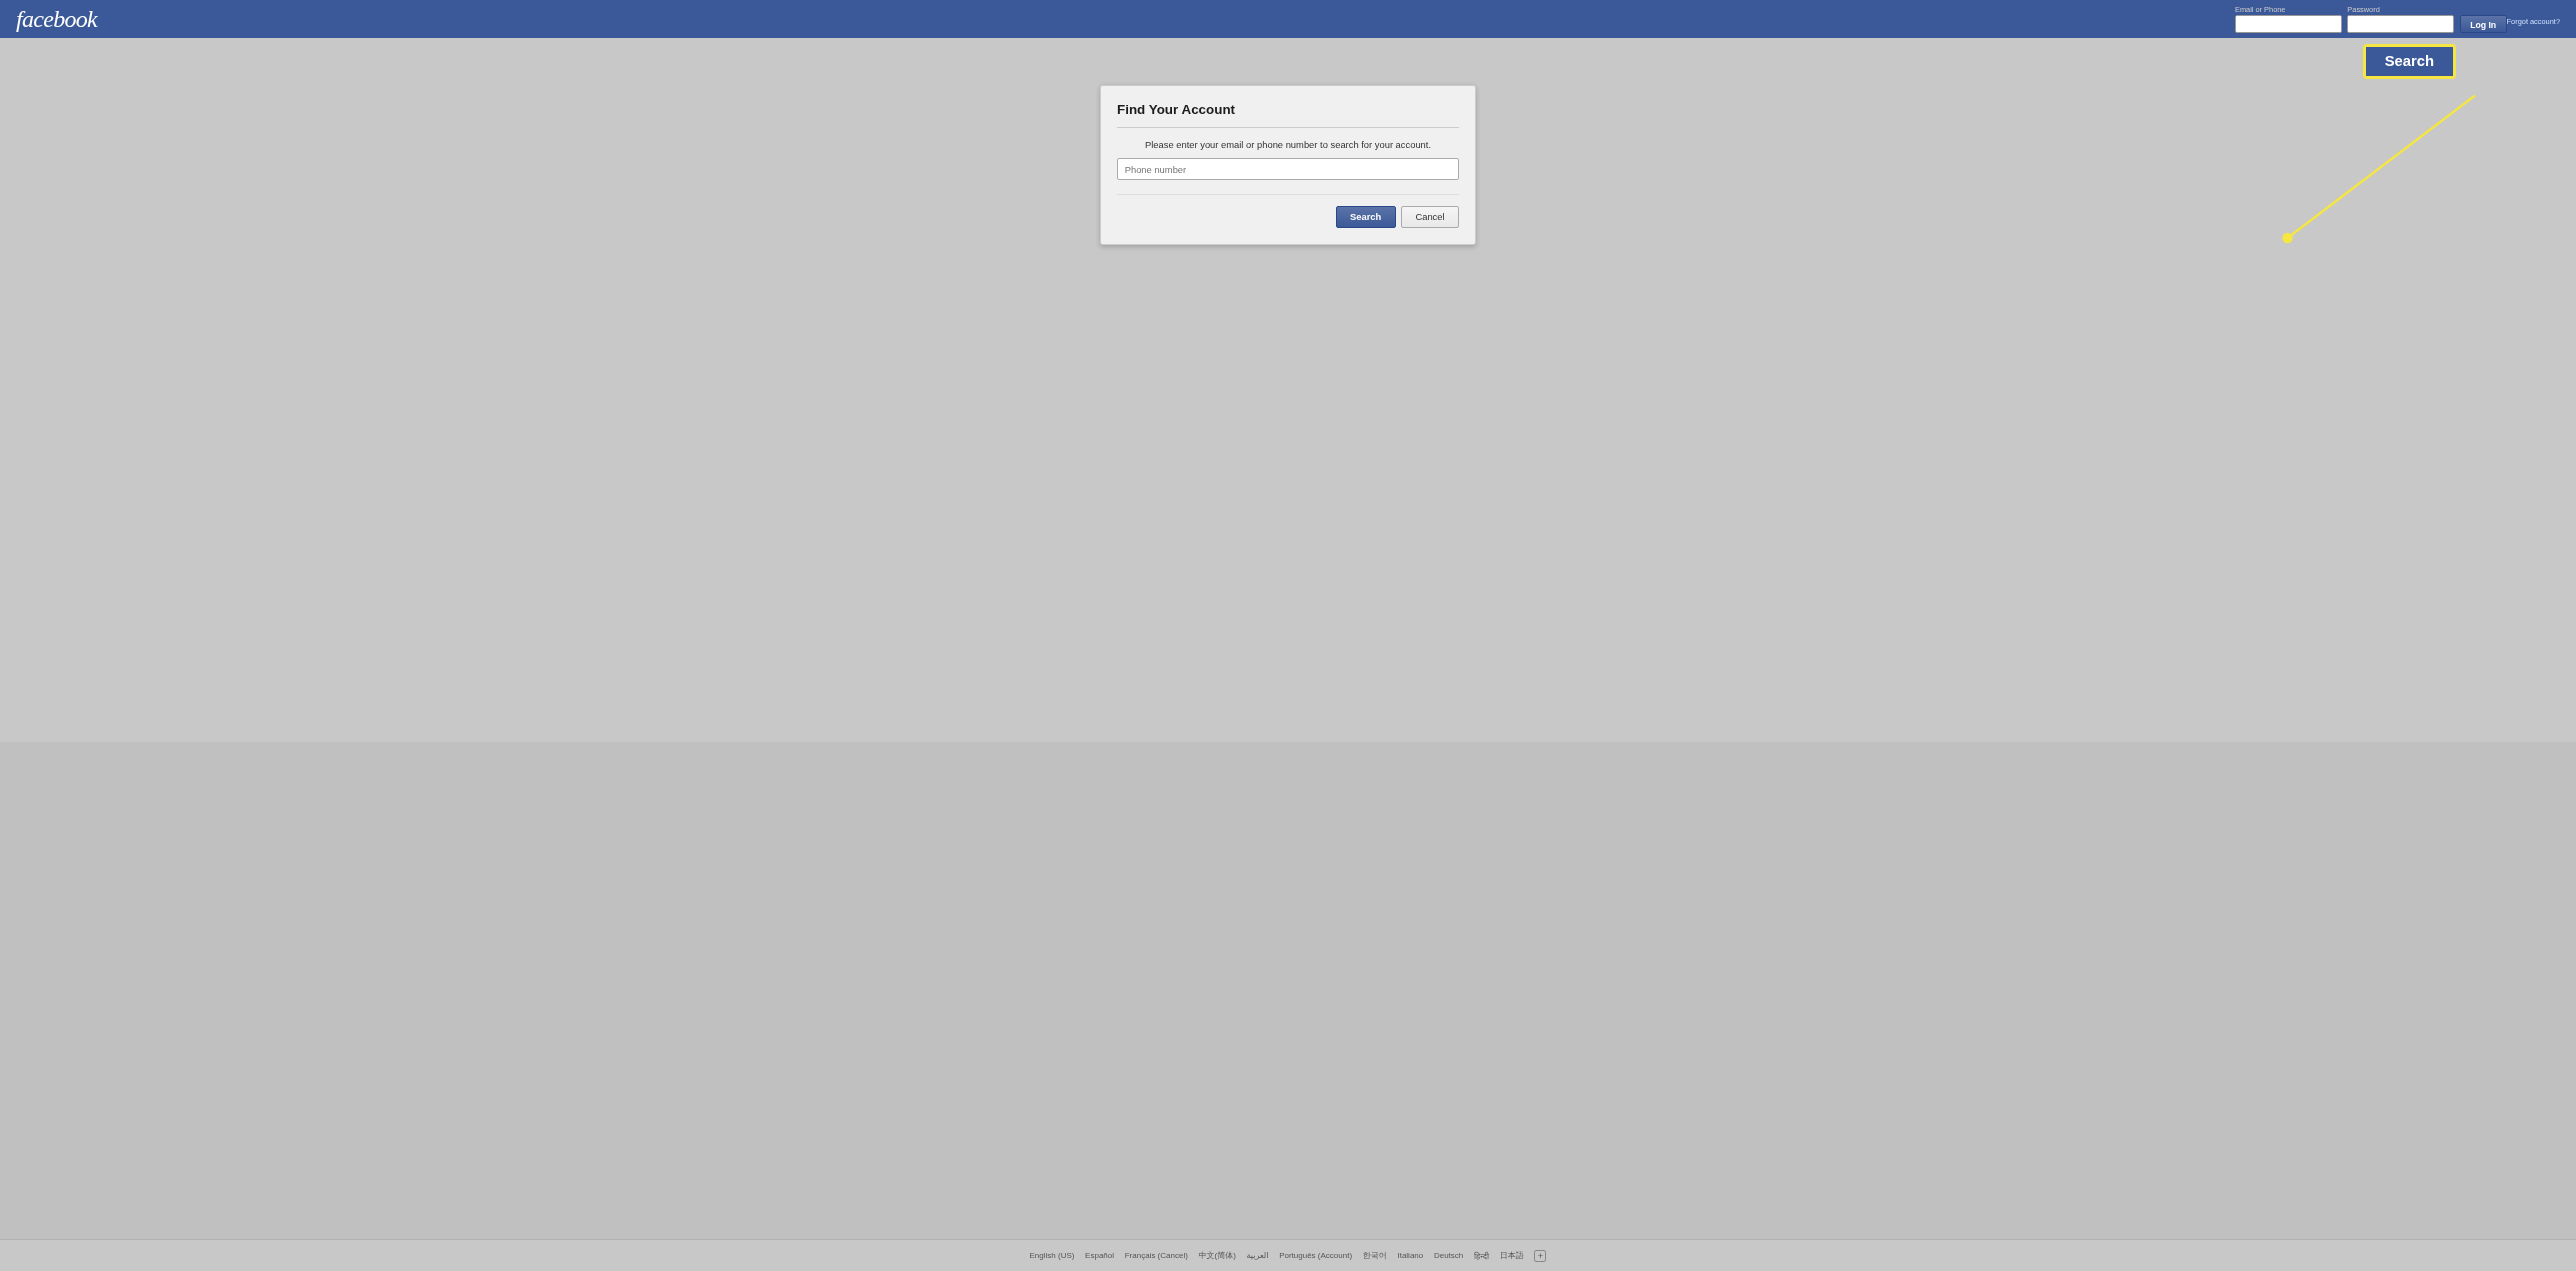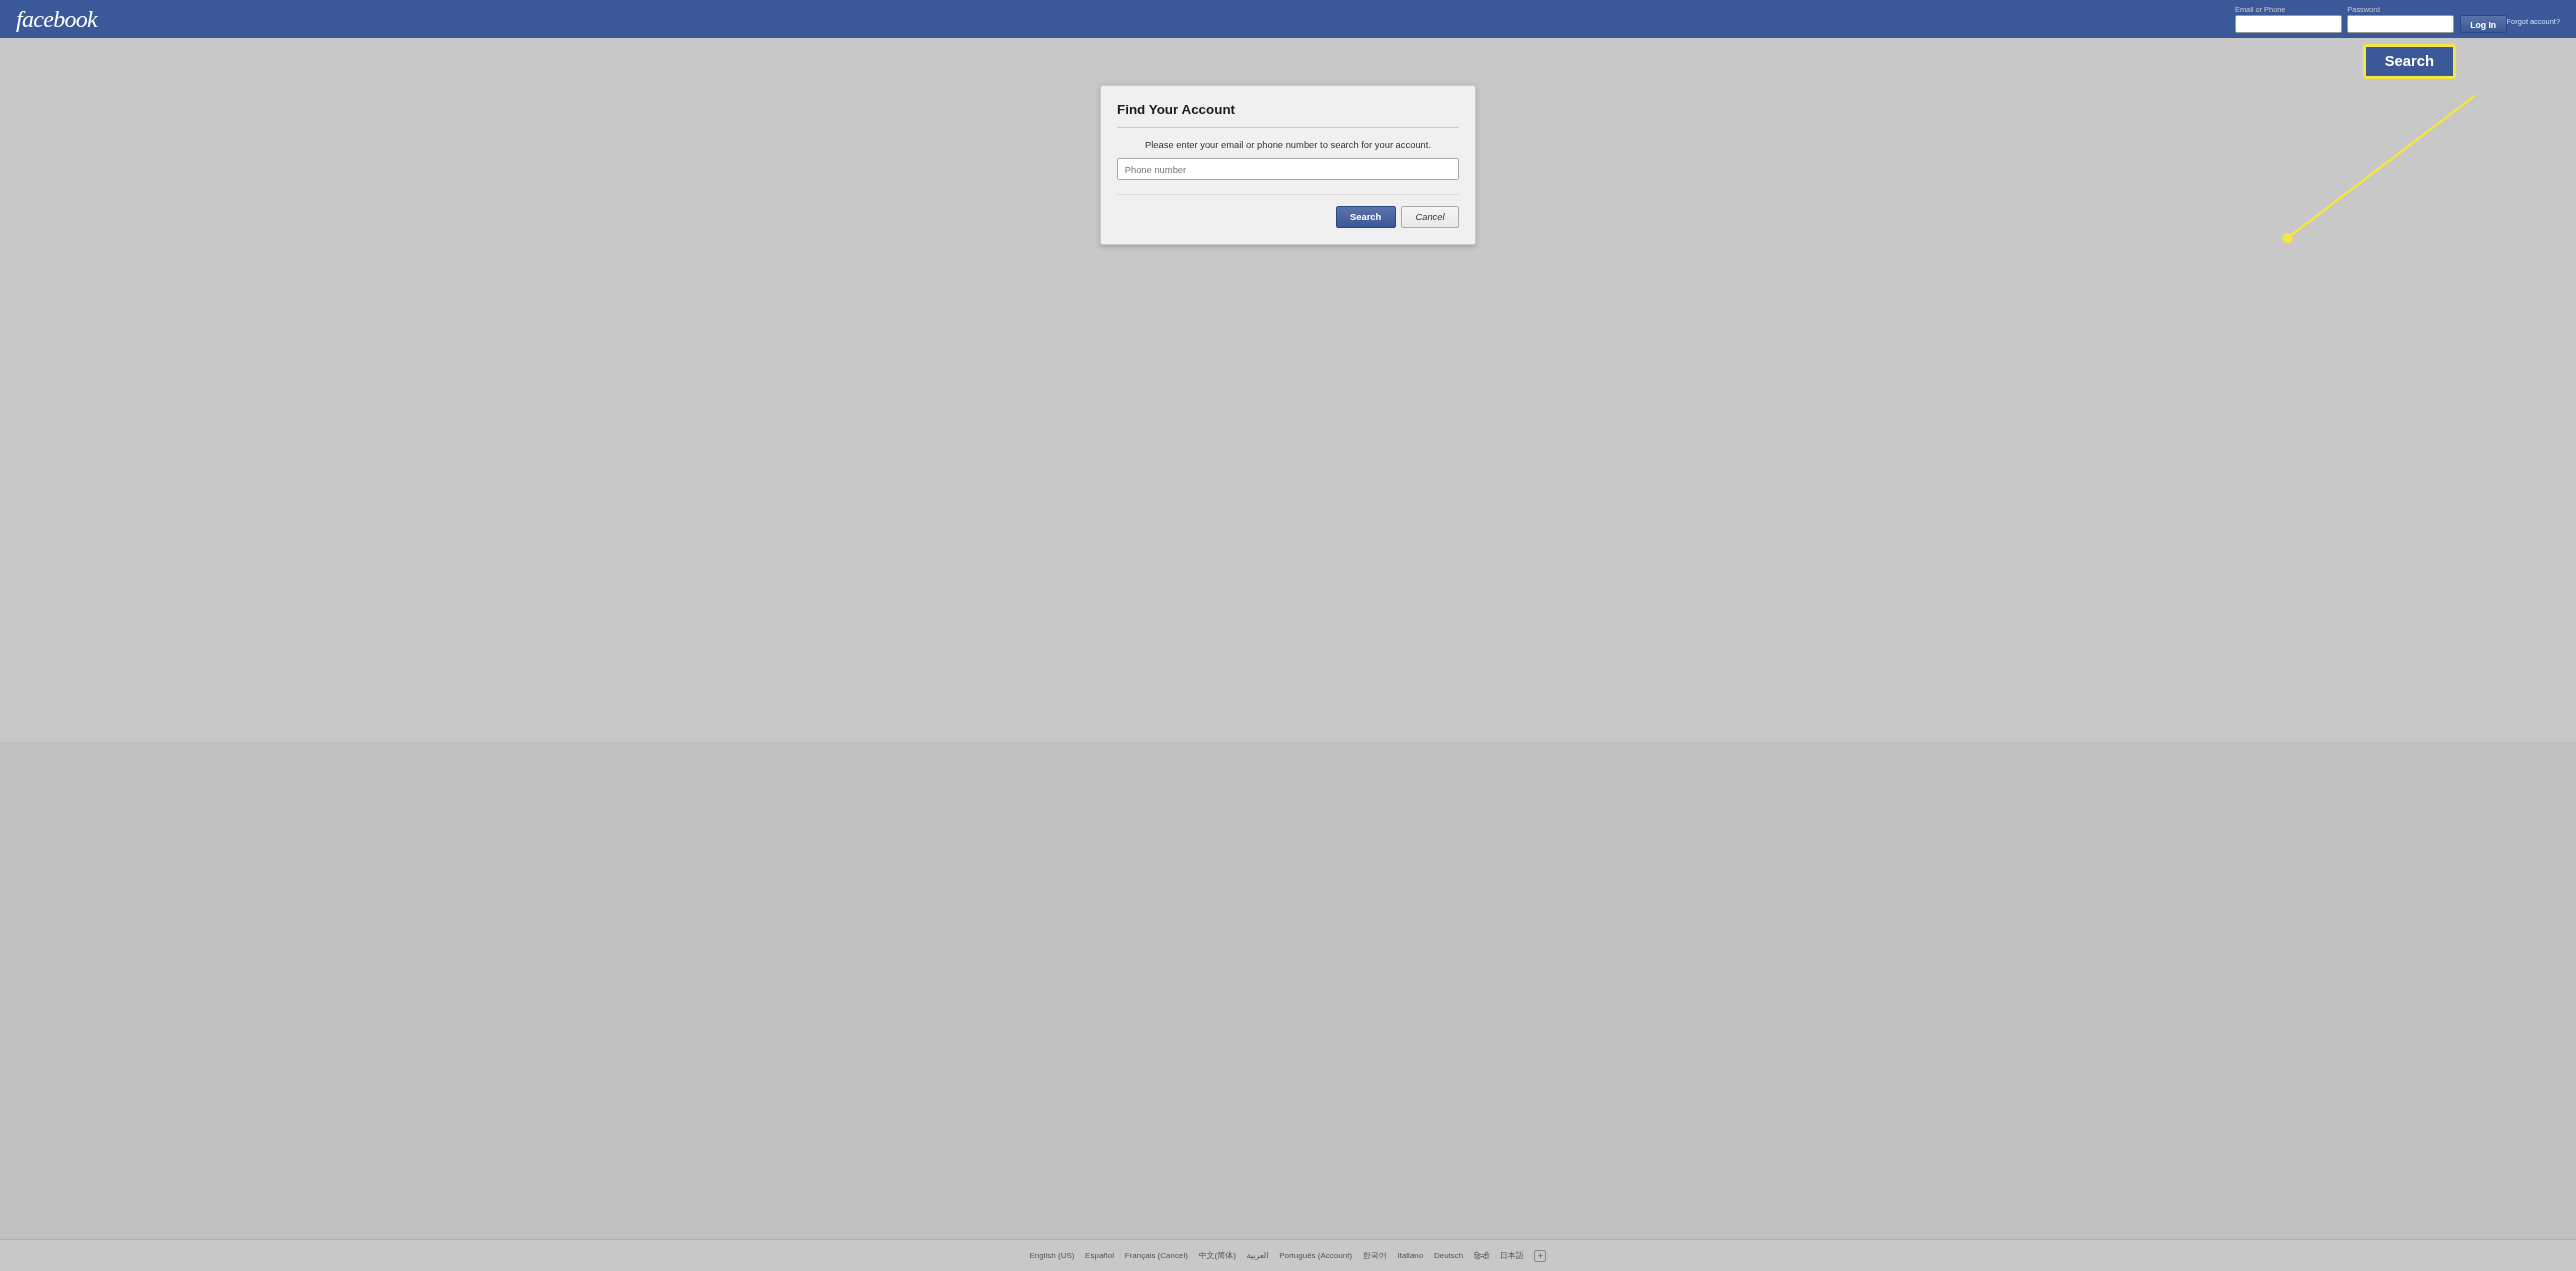--- a/index.html
+++ b/index.html
@@ -189,21 +189,20 @@
     }
 
     #cancel-button {
       background: linear-gradient(to bottom, #f5f5f5, #e8e8e8);
       color: #333;
       border: 0.7px solid #aaa;
       border-radius: 2px;
       padding: 4.7px 13.4px;
       font-size: 9.4px;
       cursor: pointer;
-      font-style: italic;
     }
 
     
     #footer {
       background: #c8c8c8;
       border-top: 0.7px solid #b0b0b0;
       padding: 9.4px 0;
       display: flex;
       justify-content: center;
       align-items: center;

